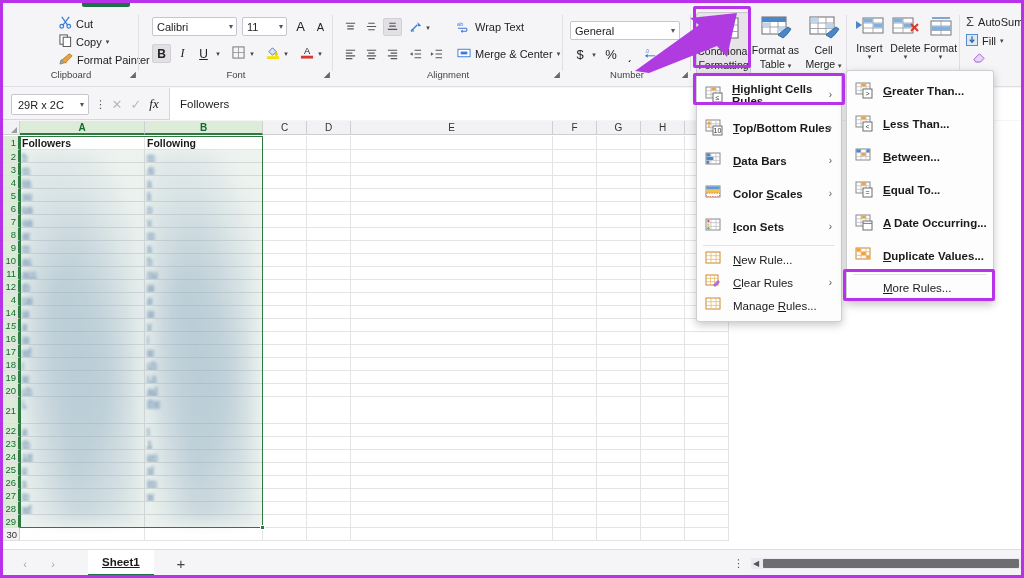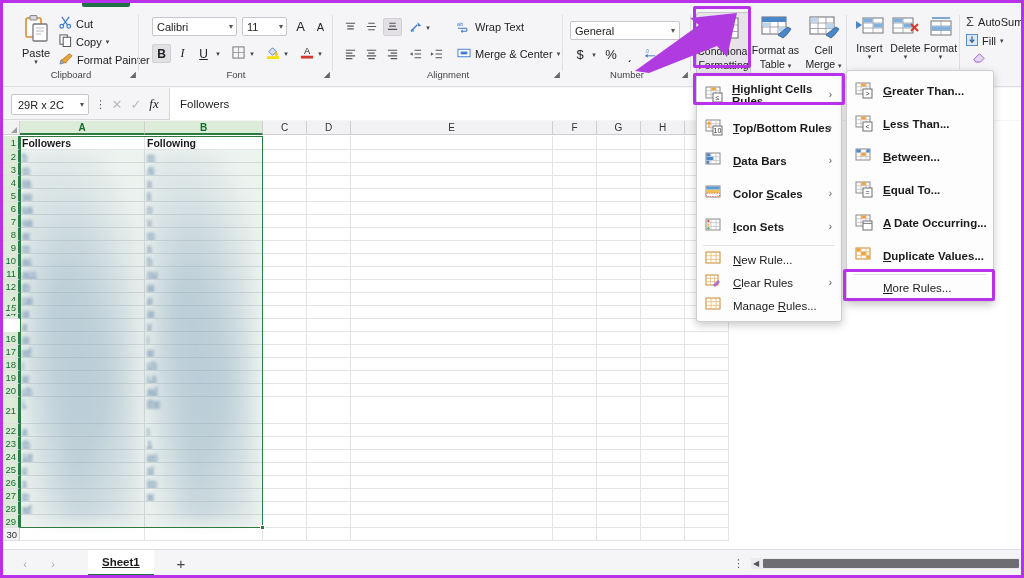--- a/index.html
+++ b/index.html
@@ -243,32 +243,20 @@
 </style>
 </head>
 <body>
 
 <div id="app">
 
   <div class="ribbon">
     <div class="tab-marker"></div>
 
     <div class="grp" style="left:0px;width:136px;">
-      <div class="paste-btn">
-        <div class="paste-ico">
-          <svg width="26" height="28" viewBox="0 0 26 28">
-            <rect x="3" y="4" width="15" height="19" rx="1.5" fill="#fff" stroke="#e08a2e" stroke-width="1.6"></rect>
-            <rect x="7" y="1.5" width="7" height="4.5" rx="1" fill="#d9d8dc" stroke="#8a8a8e" stroke-width="1.1"></rect>
-            <rect x="10" y="10" width="14" height="17" rx="1" fill="#fff" stroke="#77767a" stroke-width="1.3"></rect>
-            <path d="M13 14h8M13 17h8M13 20h5" stroke="#b9b8bc" stroke-width="1.1"></path>
-          </svg>
-        </div>
-        <div class="paste-lbl">Paste</div>
-        <div class="mini-chev">▾</div>
-      </div>
 
       <div class="cb-item" style="top:8px;">
         <span>
           <svg width="13" height="13" viewBox="0 0 14 14">
             <circle cx="3" cy="11" r="2" fill="none" stroke="#3a7bd5" stroke-width="1.3"></circle>
             <circle cx="10.5" cy="11" r="2" fill="none" stroke="#3a7bd5" stroke-width="1.3"></circle>
             <path d="M4 10L11 1M9.5 10L3 1" stroke="#3a7bd5" stroke-width="1.3"></path>
           </svg>
         </span>
         <span>Cut</span>
@@ -681,21 +669,21 @@
         </div>
         <div class="rowhdr selr" style="top: 159px; height: 13px;">
           <span>12</span>
         </div>
         <div class="rowhdr selr" style="top: 172px; height: 13px;">
           <span>4</span>
         </div>
         <div class="rowhdr selr" style="top: 185px; height: 13px;">
           <span>14</span>
         </div>
-        <div class="rowhdr selr" style="top: 180px; height: 13px; font-style: italic;">
+        <div class="rowhdr selr" style="top: 198px; height: 13px; font-style: italic;">
           <span>15</span>
         </div>
         <div class="rowhdr selr" style="top: 211px; height: 13px;">
           <span>16</span>
         </div>
         <div class="rowhdr selr" style="top: 224px; height: 13px;">
           <span>17</span>
         </div>
         <div class="rowhdr selr" style="top: 237px; height: 13px;">
           <span>18</span>

